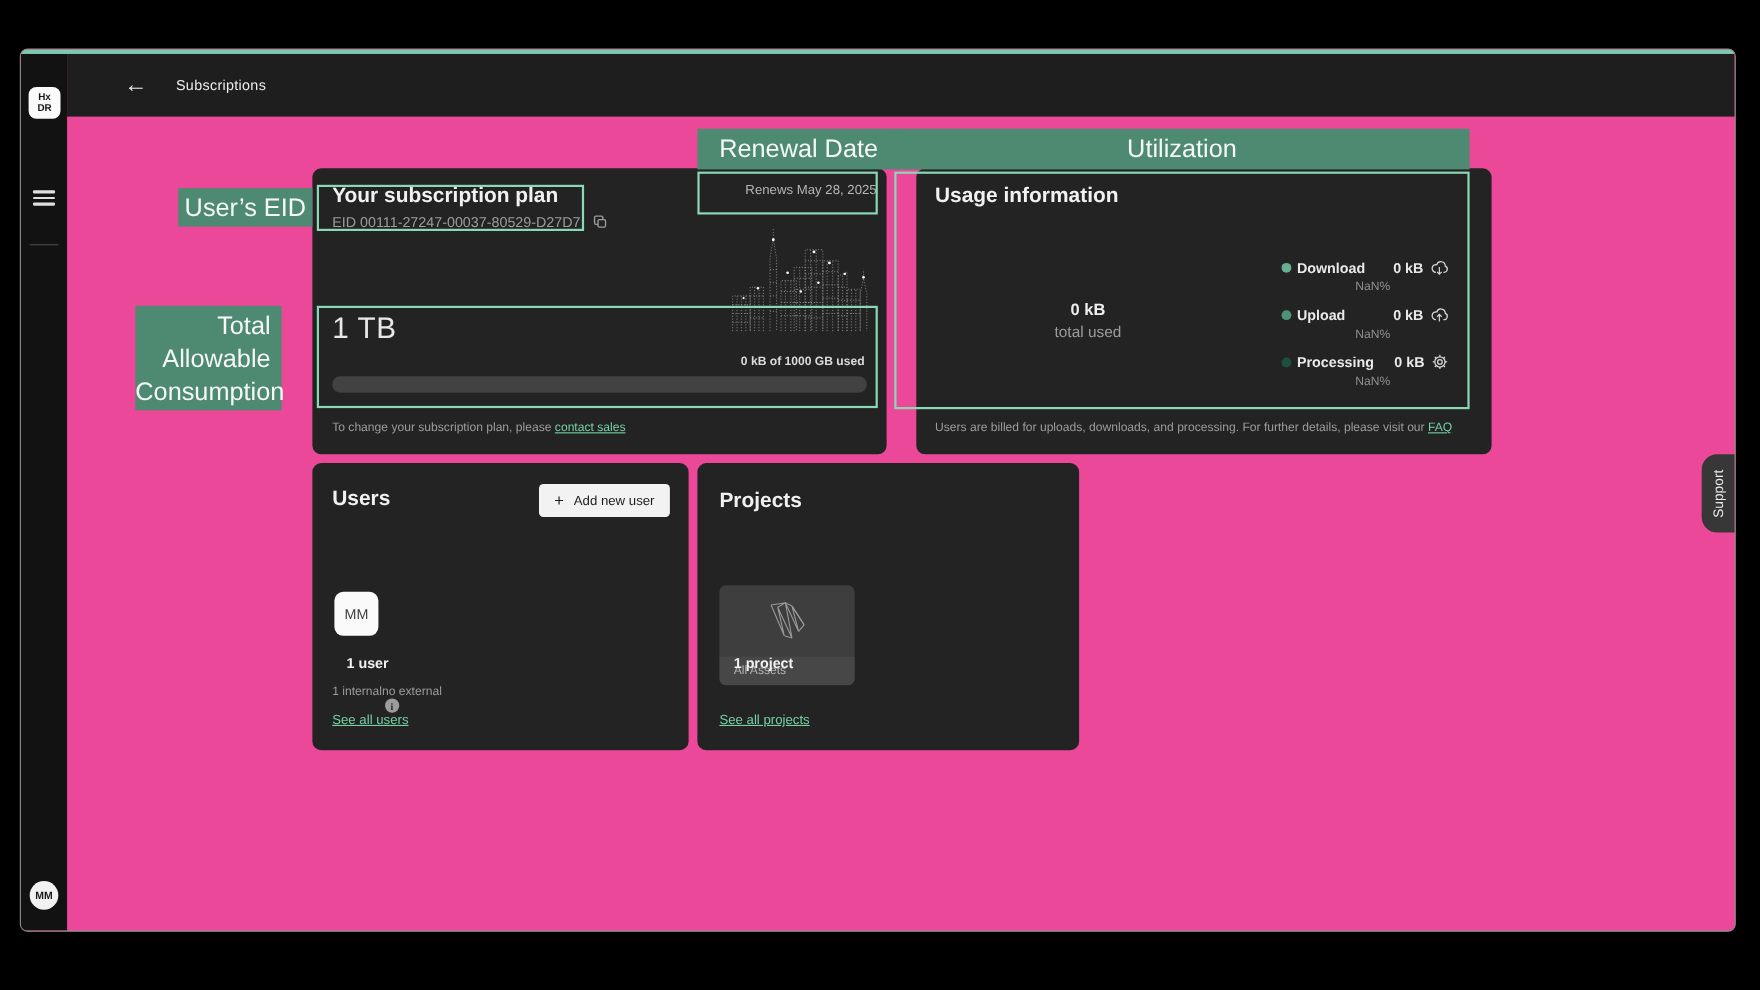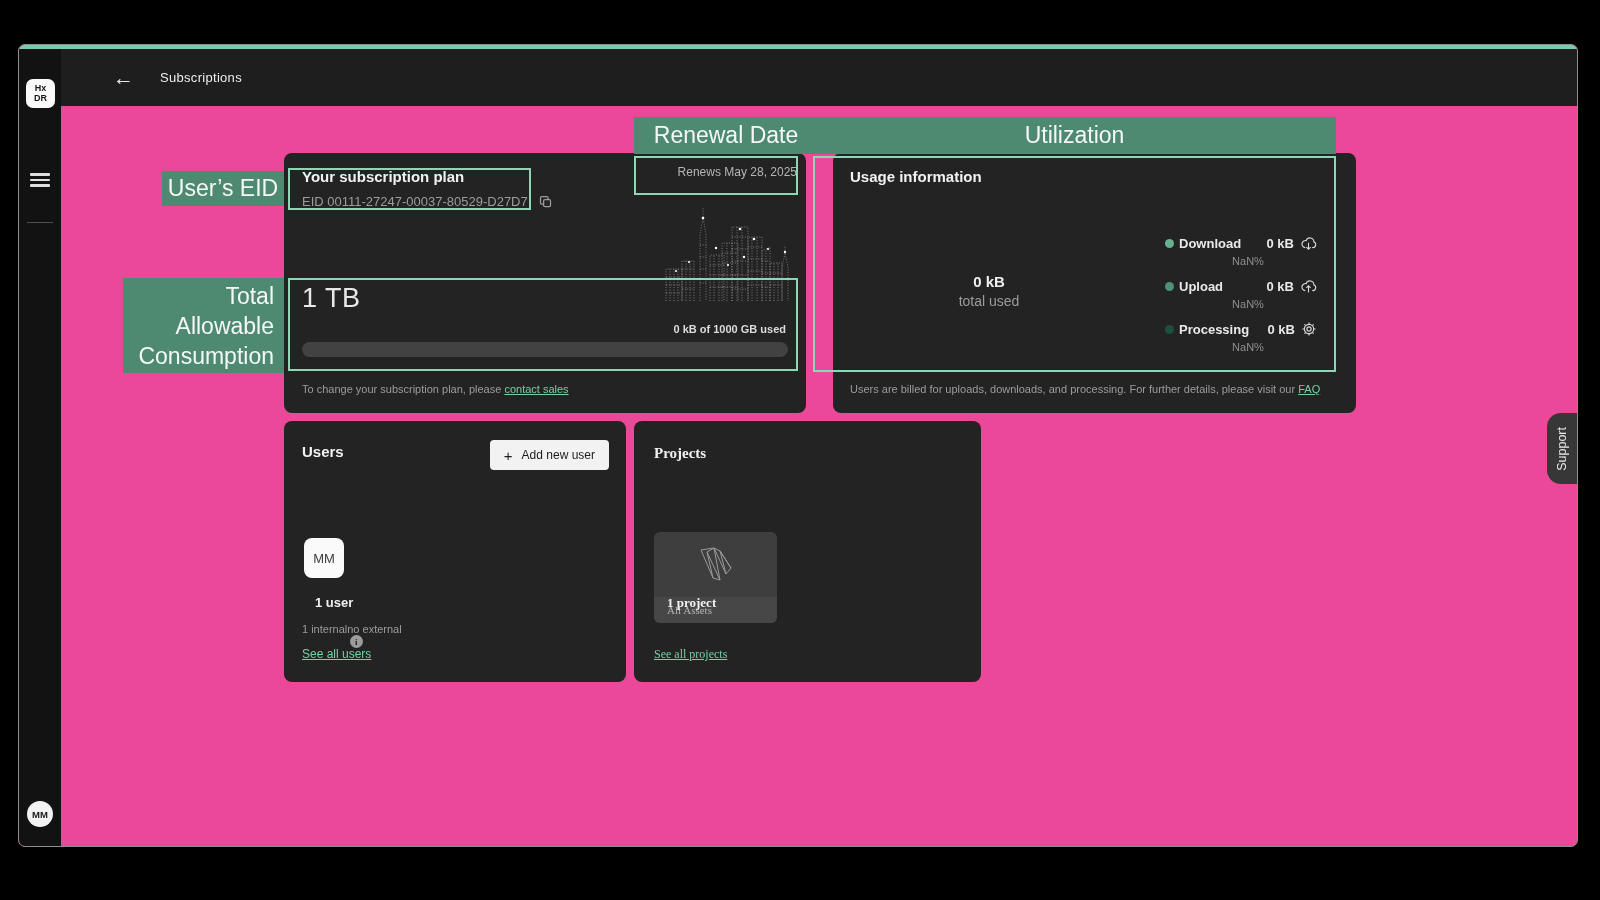--- a/index.html
+++ b/index.html
@@ -23,23 +23,23 @@
   .topbar { position:absolute; left:42px; top:4px; right:0; height:57px; background:#1e1e1e;
             display:flex; align-items:center; z-index:3; }
   .back-arrow { margin-left:52px; color:#e8e8e8; font-size:21px; cursor:pointer; line-height:1; }
   .page-title { margin-left:26px; color:#ededed; font-size:13px; letter-spacing:.3px; }
 
   
   .card { position:absolute; background:#232323; border-radius:8px; }
   #sub-card   { left:265px; top:108px; width:522px; height:260px; }
   #util-card  { left:814px; top:108px; width:523px; height:260px; }
   #users-card { left:265px; top:376px; width:342px; height:261px; }
-  #proj-card  { left:615px; top:376px; width:347px; height:261px;font-family:Liberation Serif, serif; }
-
-  .card-title { position:absolute; color:#f1f1f1; font-size:15px; font-weight:bold; }
+  #proj-card  { left:615px; top:376px; width:347px; height:261px; }
+
+  .card-title { position:absolute; color:#f1f1f1; font-size:19px; font-weight:bold; }
   .glink { color:#74d1a3; text-decoration:underline; cursor:pointer; }
 
   
   .eid-row { position:absolute; left:18px; top:41px; font-size:13px; color:#9c9c9c; display:flex; align-items:center; }
   .copy-ic { margin-left:10px; cursor:pointer; display:inline-flex; }
   .skyline { position:absolute; right:8px; top:52px; }
   .quota { position:absolute; left:18px; top:130px; font-size:27px; color:#e8e8e8; letter-spacing:.5px; }
   .usage-sum { position:absolute; right:20px; top:170px; font-size:11px; font-weight:bold; color:#dcdcdc; }
   .progress { position:absolute; left:18px; top:189px; width:486px; height:15px; background:#424242; border-radius:8px; overflow:hidden; }
   .progress-fill { height:100%; background:#7bc9ae; }
@@ -88,21 +88,21 @@
   
   .ann-label { position:absolute; background:#4e8a72; color:#f5f8f6; font-size:23px; z-index:10; }
   .ann-outline { position:absolute; border:2px solid #8ad8b5; z-index:9; }
   #ann-eid-label { left:143px; top:126px; width:122px; height:35px; text-align:center; line-height:35px; }
   #ann-eid-outline { left:269px; top:123px; width:243px; height:42px; }
   #ann-renew-label { left:615px; top:72px; width:184px; height:37px; text-align:center; line-height:37px; }
   #ann-renew-outline { left:615px; top:111px; width:164px; height:39px; }
   .renew-text { position:absolute; right:9px; top:12px; font-size:12px; color:#b5b5b5; }
   #ann-util-label { left:794px; top:72px; width:523px; height:37px; text-align:center; line-height:37px; }
   #ann-util-outline { left:794px; top:111px; width:523px; height:216px; }
-  #ann-total-label { left:104px; top:233px; width:161px; height:95px; text-align:right; padding:3px 10px 16px 0; line-height:30px; }
+  #ann-total-label { left:104px; top:233px; width:133px; height:95px; text-align:right; padding:3px 10px 16px 0; line-height:30px; }
   #ann-total-outline { left:269px; top:233px; width:510px; height:93px; }
 
   svg { display:block; }
 </style>
 </head>
 <body>
 
 <div id="window">
   <div class="accent-bar"></div>
 

